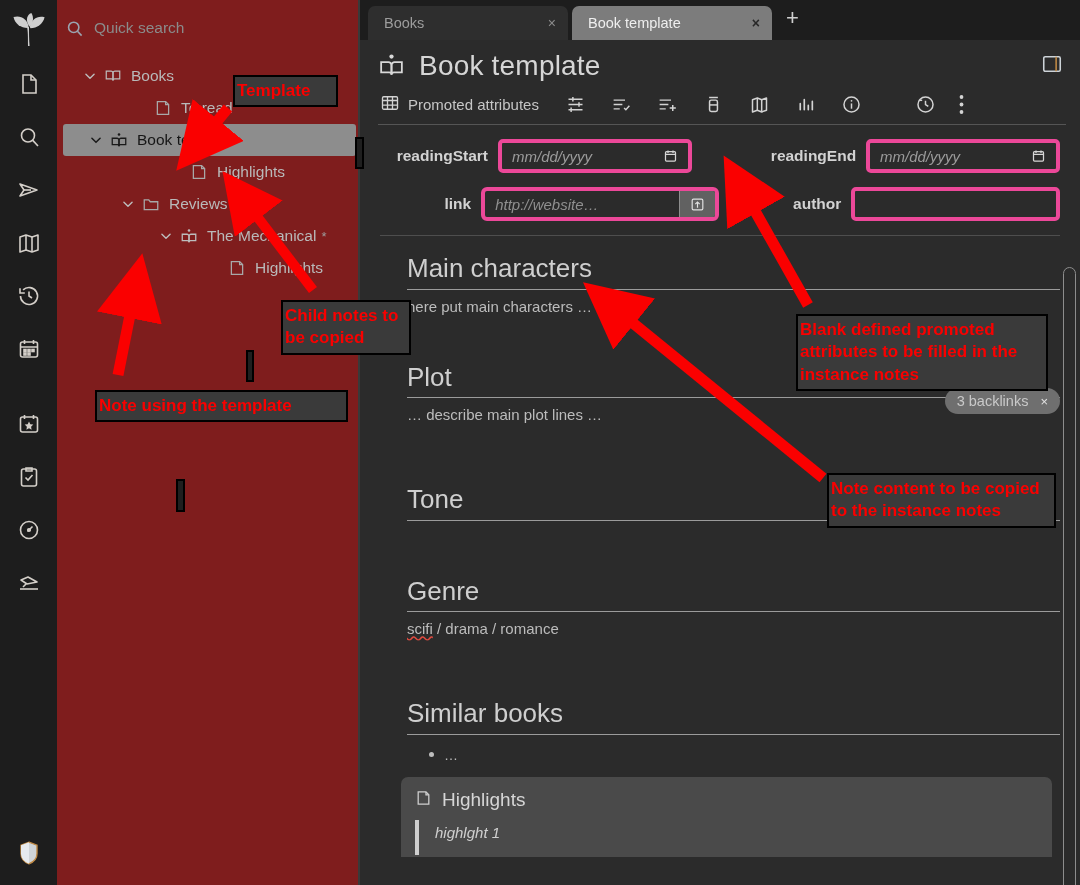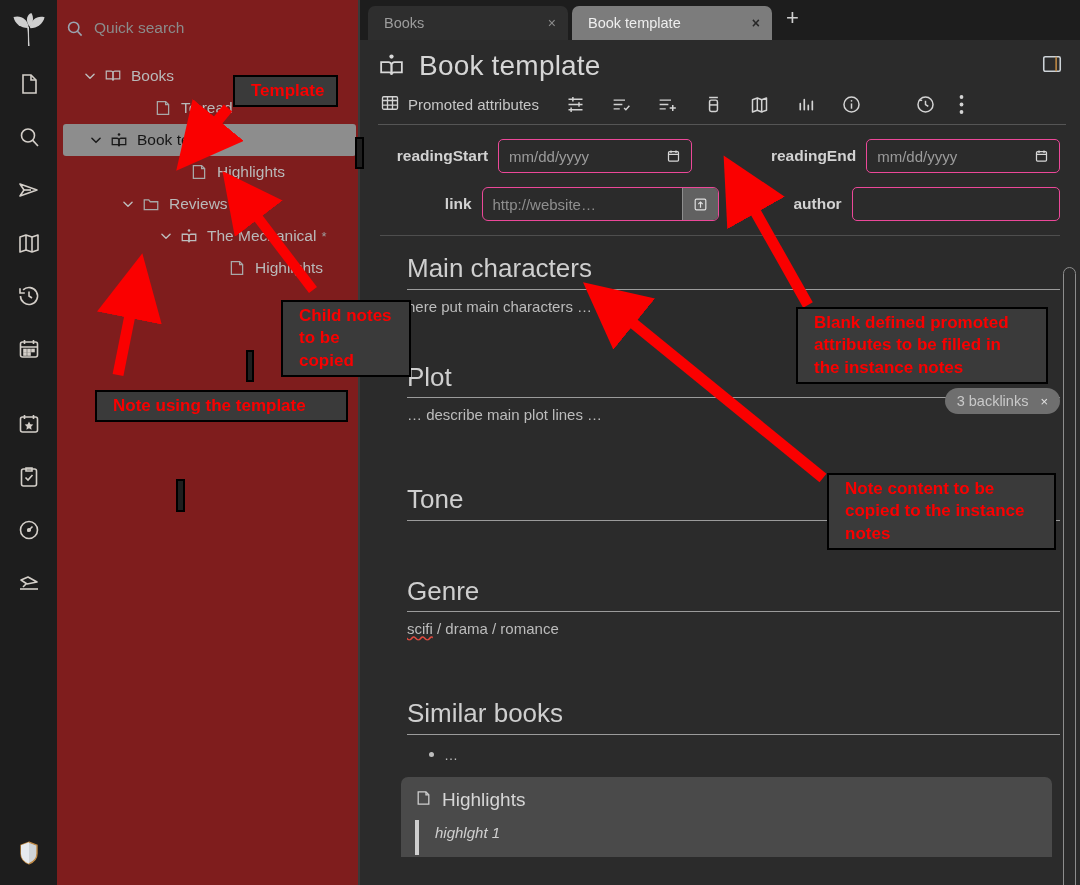--- a/index.html
+++ b/index.html
@@ -106,24 +106,24 @@
     width: 46px; height: 28px; display:flex; align-items:center; justify-content:center;
     color:#d3d3d3; cursor:pointer;
   }
 
   
   .body-scroll { flex: 1 1 auto; overflow: hidden; position: relative; padding: 0 20px 0 20px; }
   .attrs { padding-top: 14px; }
   .attr-line { display: flex; align-items: center; gap: 10px; margin-bottom: 14px; }
   .attr-label { color: #d2d2d2; font-size: 15.5px; font-weight: bold; }
   .attr-input {
-    background: transparent; border: 1px solid #ec4899; border-radius: 5px;
+    background: transparent; border: 4px solid #ec4899; border-radius: 5px;
     height: 34px; color: #cfcfcf; font-size: 15px; padding: 0 10px;
     font-family: "Liberation Sans", sans-serif; outline: none;
-    display: flex; align-items: center; justify-content: space-between;
+    display: flex; align-items: center; justify-content: space-between; font-style: italic;
   }
   .attr-input .ph { color: #9b9b9b; }
   .attr-input.date { width: 200px; }
   .attr-input.link-box { width: 290px; padding: 0; border-radius: 6px; overflow: hidden; }
   .link-text { flex: 1 1 auto; padding: 0 10px; color:#8f8f8f; }
   .link-btn {
     width: 36px; height: 100%; background: #616161; display:flex;
     align-items:center; justify-content:center; cursor: pointer; border-left:1px solid #8e8e8e;
   }
   .attr-input.author { width: 250px; }
@@ -169,26 +169,26 @@
   .vscroll {
     position: absolute; right: 4px; top: 142px; width: 13px; height: 700px;
     border: 1px solid #8d8d8d; border-radius: 7px; background: transparent; z-index: 4;
   }
 
   
   .overlay { position: absolute; inset: 0; pointer-events: none; z-index: 50; }
   .anno-box {
     position: absolute; background: #3a3a3a; border: 2px solid #000;
     color: #f90000; font-weight: bold; font-size: 17px; line-height: 1.32;
-    padding: 3px 16px; font-family: "Liberation Sans", sans-serif;
+    padding: 3px 2px; font-family: "Liberation Sans", sans-serif;
   }
   .anno-box.t1 { left: 233px; top: 75px; width: 105px; }
   .anno-box.t2 { left: 281px; top: 300px; width: 130px; }
   .anno-box.t3 { left: 95px; top: 390px; width: 253px; }
-  .anno-box.t4 { left: 796px; top: 307px; width: 252px; }
+  .anno-box.t4 { left: 796px; top: 314px; width: 252px; }
   .anno-box.t5 { left: 827px; top: 473px; width: 229px; }
 
   .cursor-artifact { position: absolute; border: 2px solid #000; background: #1f1f1f; }
   .ca1 { left: 246px; top: 350px; width: 8px; height: 32px; }
   .ca2 { left: 176px; top: 479px; width: 9px; height: 33px; }
   .ca3 { left: 355px; top: 137px; width: 9px; height: 32px; }
 </style>
 </head>
 <body>
 

